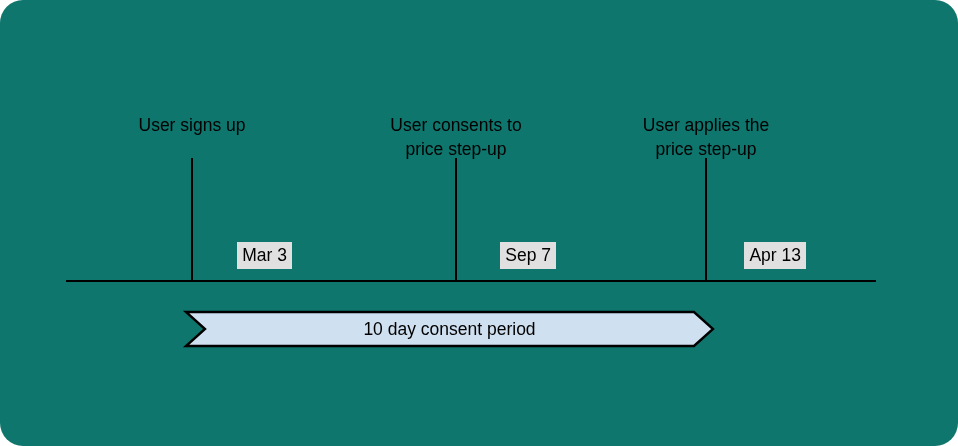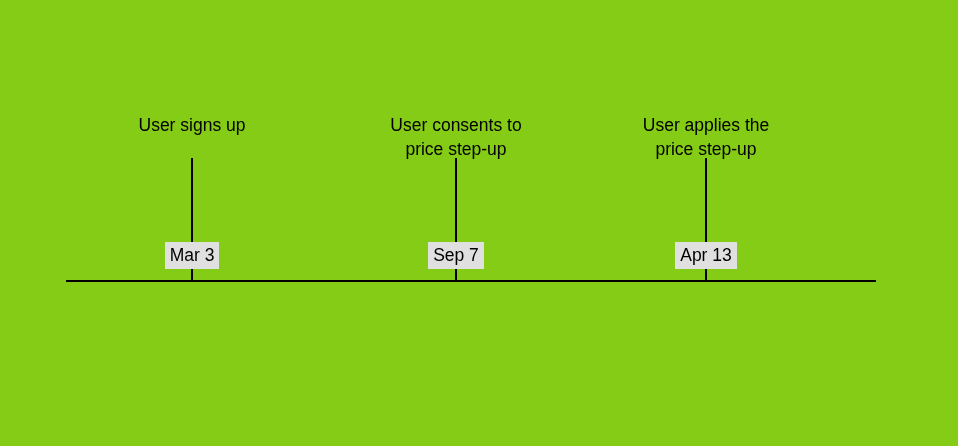--- a/index.html
+++ b/index.html
@@ -9,22 +9,23 @@
     background: #ffffff;
   }
   body {
     font-family: "Liberation Sans", sans-serif;
     color: #000000;
   }
   #timeline-canvas {
     position: relative;
     width: 958px;
     height: 446px;
-    background: #84cc16;
+    background: #0f766e;
     overflow: hidden;
+    border-radius: 23px;
   }
 
   
   .axis-line {
     position: absolute;
     left: 66px;
     top: 280px;
     width: 810px;
     height: 2px;
     background: #000000;
@@ -56,21 +57,21 @@
     white-space: pre-line;
   }
   .event-caption.one-line { top: 113px; }
   .event-caption.two-line { top: 101px; margin-top: 12px; }
 
   .event-date-wrap {
     position: absolute;
     top: 242px;
     left: -100px;
     width: 200px;
-    text-align: center;
+    text-align: right;
   }
   .event-date {
     display: inline-block;
     font-size: 17.5px;
     line-height: 24px;
     background: #e0e0e0;
     color: #000000;
     padding: 1px 5px 2px 5px;
   }
 
@@ -128,14 +129,20 @@
 
   <div class="event" style="left:706px;">
     <div class="event-caption two-line">User applies the
 price step-up</div>
     <div class="event-tick"></div>
     <div class="event-date-wrap">
       <span class="event-date">Apr 13</span>
     </div>
   </div>
 
+  <div class="period-banner">
+    <svg viewBox="0 0 527 34" preserveAspectRatio="none">
+      <polygon points="0,0 508,0 527,17 508,34 0,34 19,17" fill="#cfe0f0" stroke="#000000" stroke-width="2.4" stroke-linejoin="miter"></polygon>
+    </svg>
+    <div class="period-label">10 day consent period</div>
+  </div>
 
 </div>
 
 </body></html>

